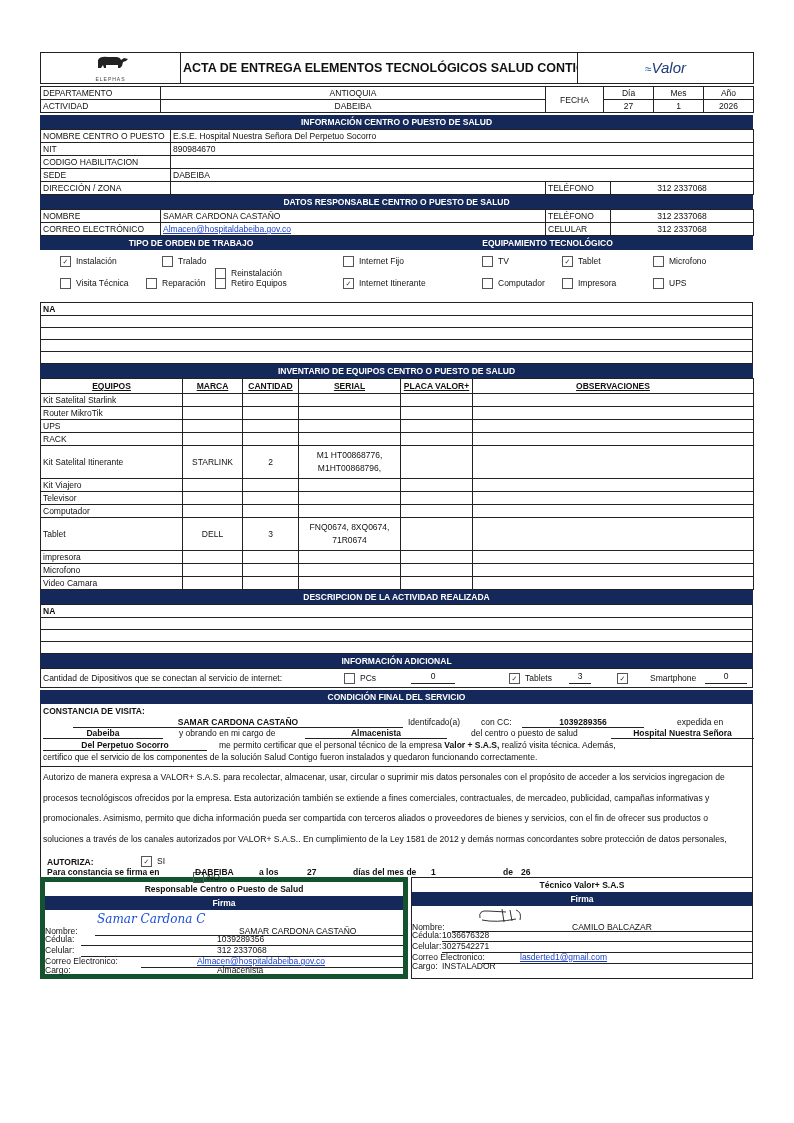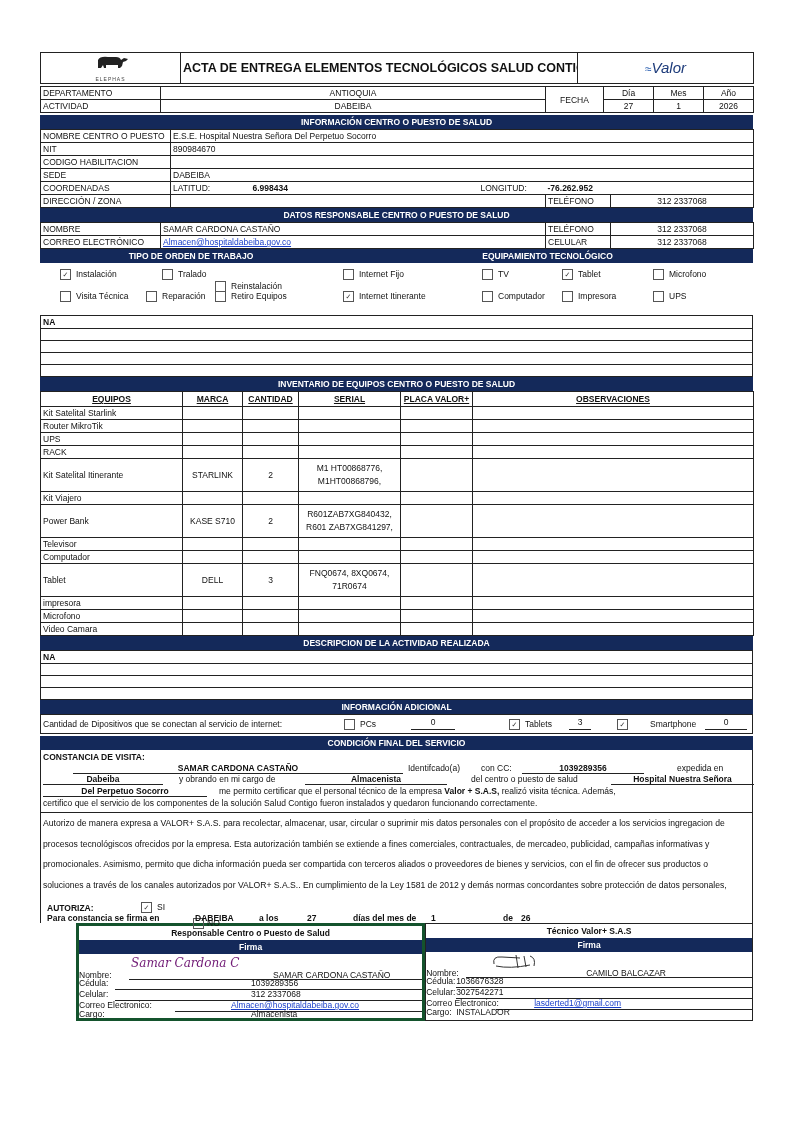--- a/index.html
+++ b/index.html
@@ -96,27 +96,20 @@
           </tr>
     <tr>
             <td>CODIGO HABILITACION</td>
             <td colspan="5"></td>
           </tr>
     <tr>
             <td>SEDE</td>
             <td colspan="5">DABEIBA</td>
           </tr>
     <tr>
-      <td>COORDENADAS</td>
-      <td style="border-right:none">LATITUD:</td>
-      <td class="b" style="border-left:none;border-right:none">6.998434</td>
-      <td style="border-left:none;border-right:none;padding-left:100px">LONGITUD:</td>
-      <td colspan="2" class="b" style="border-left:none">-76.262.952</td>
-    </tr>
-    <tr>
       <td>DIRECCIÓN  / ZONA</td>
       <td colspan="3"></td>
       <td>TELÉFONO</td>
       <td class="c">312 2337068</td>
     </tr>
   </tbody>
       </table>
 
   <div class="bar">DATOS RESPONSABLE CENTRO O PUESTO DE SALUD</div>
   <table>
@@ -249,29 +242,20 @@
           </tr>
           <tr>
             <td>Kit Viajero</td>
             <td class="c"></td>
             <td class="c"></td>
             <td class="c"></td>
             <td class="c"></td>
             <td class="c"></td>
           </tr>
           <tr>
-            <td style="height: 32px; line-height: 13px; white-space: pre-line;">Power Bank</td>
-            <td class="c" style="height: 32px; line-height: 13px; white-space: pre-line;">KASE S710</td>
-            <td class="c" style="height: 32px; line-height: 13px; white-space: pre-line;">2</td>
-            <td class="c" style="height: 32px; line-height: 13px; white-space: pre-line;">R601ZAB7XG840432,
-R601 ZAB7XG841297,</td>
-            <td class="c" style="height: 32px; line-height: 13px; white-space: pre-line;"></td>
-            <td class="c" style="height: 32px; line-height: 13px; white-space: pre-line;"></td>
-          </tr>
-          <tr>
             <td>Televisor</td>
             <td class="c"></td>
             <td class="c"></td>
             <td class="c"></td>
             <td class="c"></td>
             <td class="c"></td>
           </tr>
           <tr>
             <td>Computador</td>
             <td class="c"></td>
@@ -380,26 +364,26 @@
       <span class="b" style="position:absolute;left:218px;top:16px;">a los</span>
       <span class="b" style="position:absolute;left:266px;top:16px;">27</span>
       <span class="b" style="position:absolute;left:312px;top:16px;">días del mes de</span>
       <span class="b" style="position:absolute;left:390px;top:16px;">1</span>
       <span class="b" style="position:absolute;left:462px;top:16px;">de</span>
       <span class="b" style="position:absolute;left:480px;top:16px;">26</span>
     </div>
   </div>
 
   <div style="display:flex;justify-content:space-between;">
-    <div style="width:358px;border:3px solid #14532d;margin-left:36px;">
+    <div style="width:358px;border:5px solid #14532d;">
       <div class="c b" style="height:14px;line-height:14px;font-size:8.5px;">Responsable Centro o Puesto de Salud</div>
       <div class="bar">Firma</div>
       <div style="position:relative;height:64px;font-size:8.5px;">
         <span style="position:absolute;left:0;top:16px;">Nombre:</span>
-        <span style="position:absolute;left:52px;top:2px;font-family:'DejaVu Serif',serif;font-style:italic;font-size:12px;color:#701a75;">Samar Cardona C</span>
+        <span style="position:absolute;left:52px;top:2px;font-family:'DejaVu Serif',serif;font-style:italic;font-size:12px;color:#1d4ed8;">Samar Cardona C</span>
         <span style="position:absolute;left:194px;top:16px;">SAMAR CARDONA CASTAÑO</span>
         <div style="position:absolute;left:50px;right:0;top:25px;border-top:1px solid #222;"></div>
         <span style="position:absolute;left:0;top:24px;">Cédula:</span>
         <span style="position:absolute;left:172px;top:24px;">1039289356</span>
         <div style="position:absolute;left:36px;right:0;top:35px;border-top:1px solid #222;"></div>
         <span style="position:absolute;left:0;top:35px;">Celular:</span>
         <span style="position:absolute;left:172px;top:35px;">312 2337068</span>
         <div style="position:absolute;left:36px;right:0;top:46px;border-top:1px solid #222;"></div>
         <span style="position:absolute;left:0;top:46px;">Correo Electronico:</span>
         <span class="link" style="position:absolute;left:152px;top:46px;">Almacen@hospitaldabeiba.gov.co</span>

